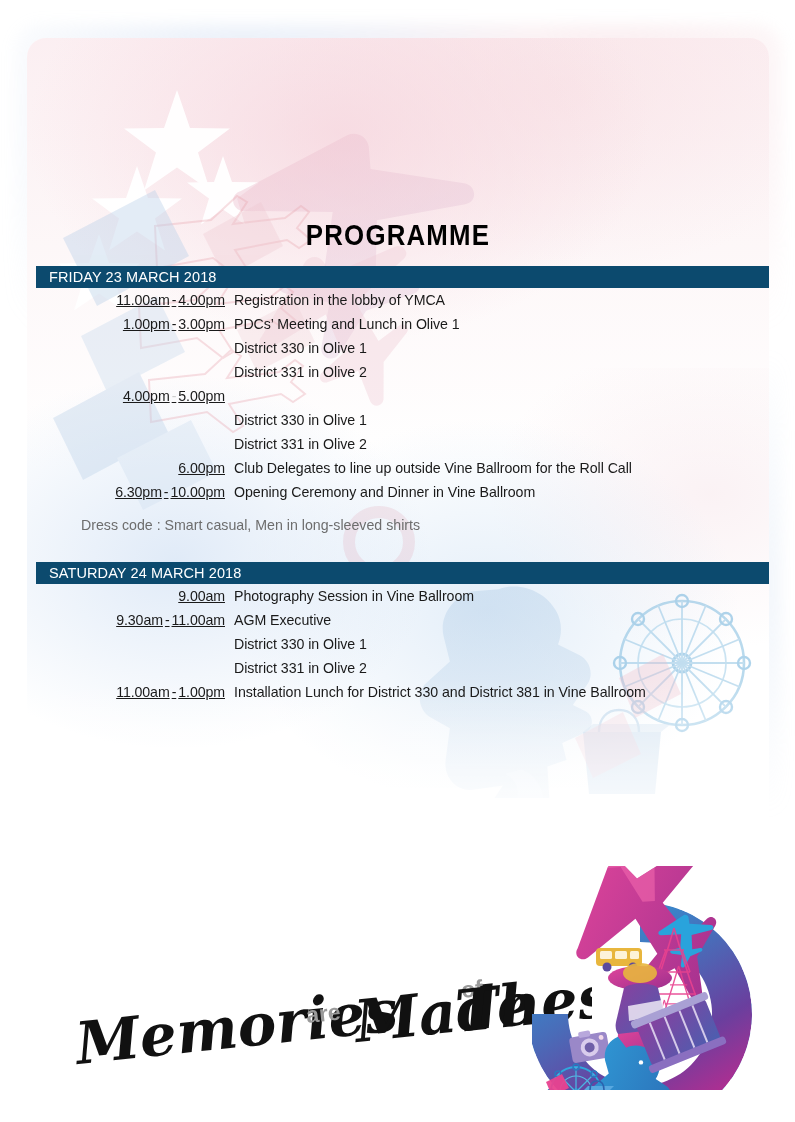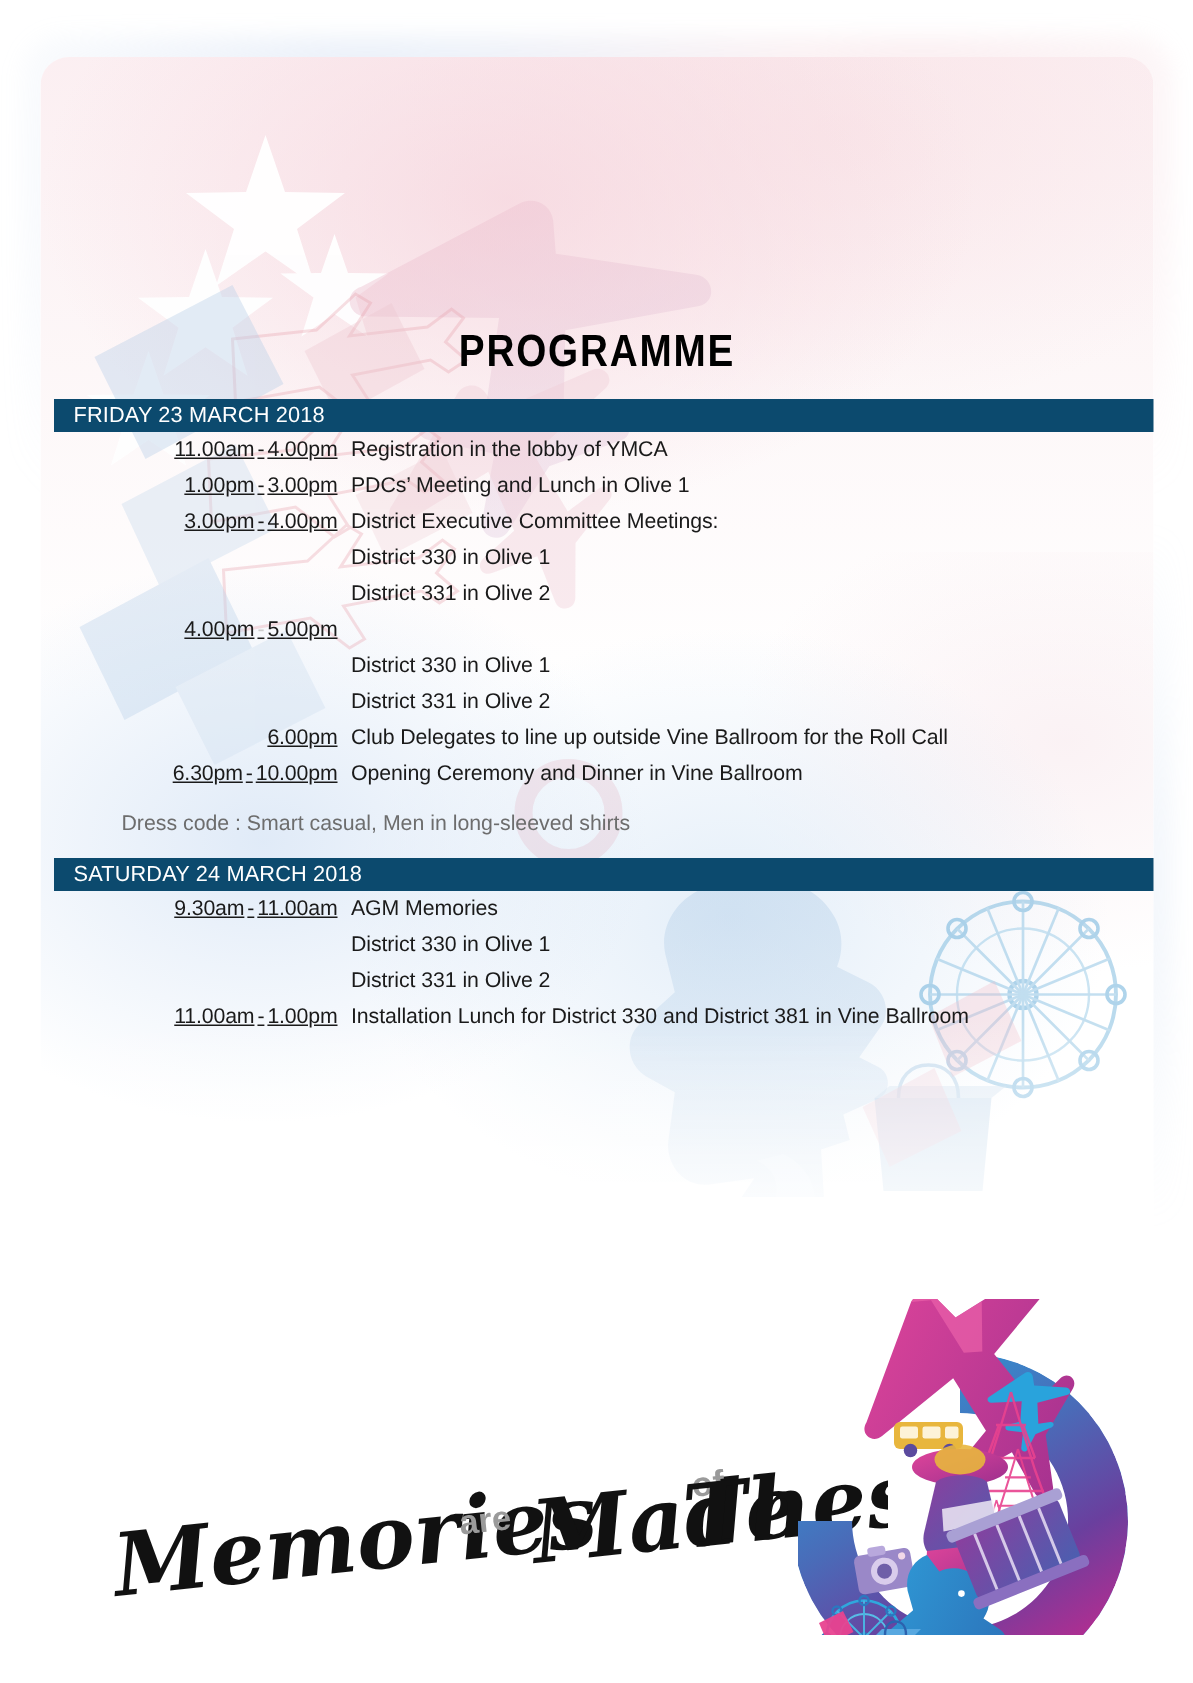--- a/index.html
+++ b/index.html
@@ -92,21 +92,21 @@
   .day-bar {
     height: 22px;
     background: #0c4a6e;
     color: #ffffff;
     font-size: 14.5px;
     line-height: 22px;
     padding-left: 13px;
     letter-spacing: .1px;
     white-space: nowrap;
   }
-  #sat-bar { margin-top: 2px; }
+  #sat-bar { margin-top: 16px; }
 
   .row {
     display: flex;
     height: 24px;
     align-items: center;
     font-size: 14.2px;
     color: #1a1a1a;
     white-space: nowrap;
   }
   .time {
@@ -270,24 +270,20 @@
       <div class="row">
         <div class="time"><span>11.00am</span><span class="dash">-</span><span>4.00pm</span></div>
         <div class="desc">Registration in the lobby of YMCA</div>
       </div>
 
       <div class="row">
         <div class="time"><span>1.00pm</span><span class="dash">-</span><span>3.00pm</span></div>
         <div class="desc">PDCs’ Meeting and Lunch in Olive 1</div>
       </div>
 
-      <div class="row">
-        <div class="time"><span>3.00pm</span><span class="dash">-</span><span>4.00pm</span></div>
-        <div class="desc">District Executive Committee Meetings:</div>
-      </div>
 
       <div class="row">
         <div class="time"></div>
         <div class="desc">District 330 in Olive 1</div>
       </div>
 
       <div class="row">
         <div class="time"></div>
         <div class="desc">District 331 in Olive 2</div>
       </div>
@@ -315,24 +311,28 @@
         <div class="time"><span>6.30pm</span><span class="dash">-</span><span>10.00pm</span></div>
         <div class="desc">Opening Ceremony and Dinner in Vine Ballroom</div>
       </div>
 
       <div class="gap-sm"></div>
       <div class="note">Dress code : Smart casual, Men in long-sleeved shirts</div>
       <div class="gap-sm"></div>
 
       <div class="day-bar" id="sat-bar">SATURDAY 24 MARCH 2018</div>
 
+      <div class="row">
+        <div class="time"><span>9.00am</span></div>
+        <div class="desc">Photography Session in Vine Ballroom</div>
+      </div>
 
       <div class="row">
         <div class="time"><span>9.30am</span><span class="dash">-</span><span>11.00am</span></div>
-        <div class="desc">AGM Memories</div>
+        <div class="desc">AGM Executive</div>
       </div>
 
       <div class="row">
         <div class="time"></div>
         <div class="desc">District 330 in Olive 1</div>
       </div>
 
       <div class="row">
         <div class="time"></div>
         <div class="desc">District 331 in Olive 2</div>

